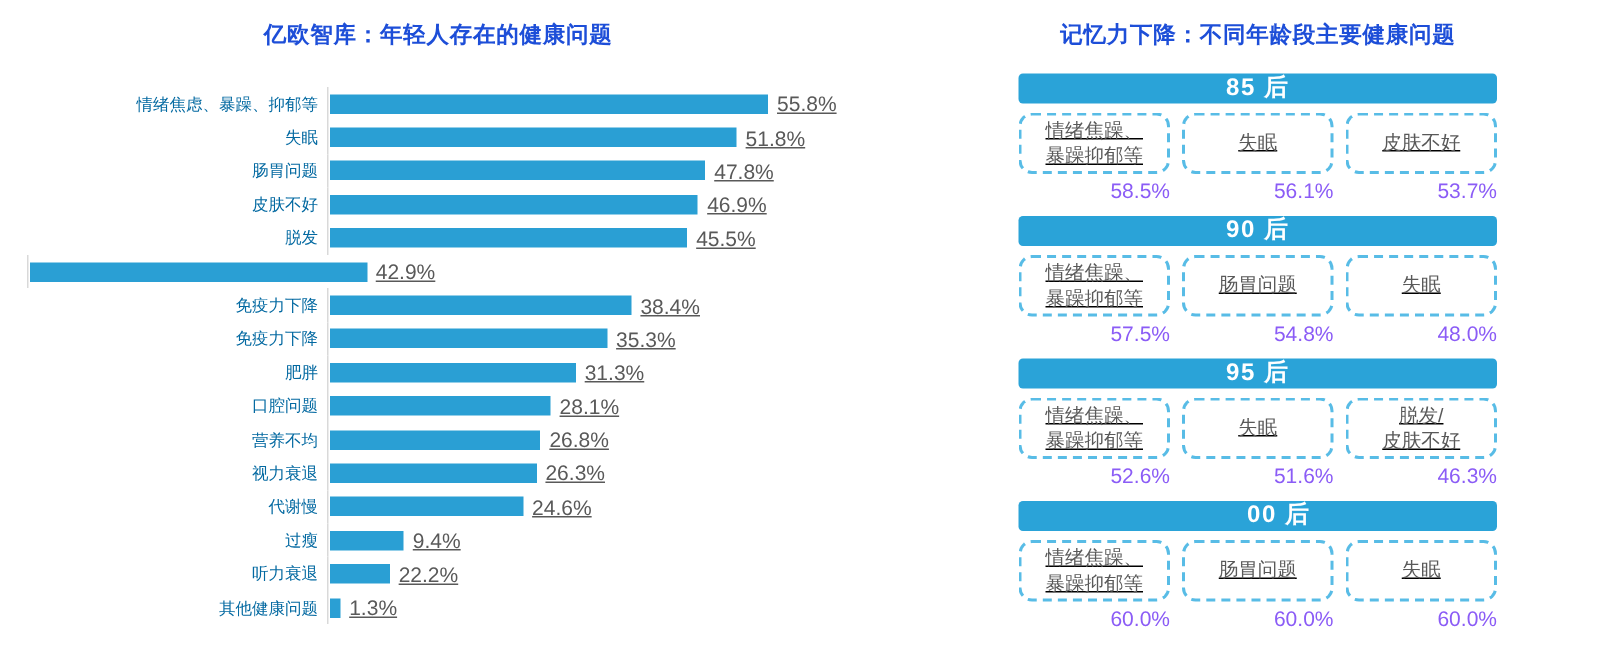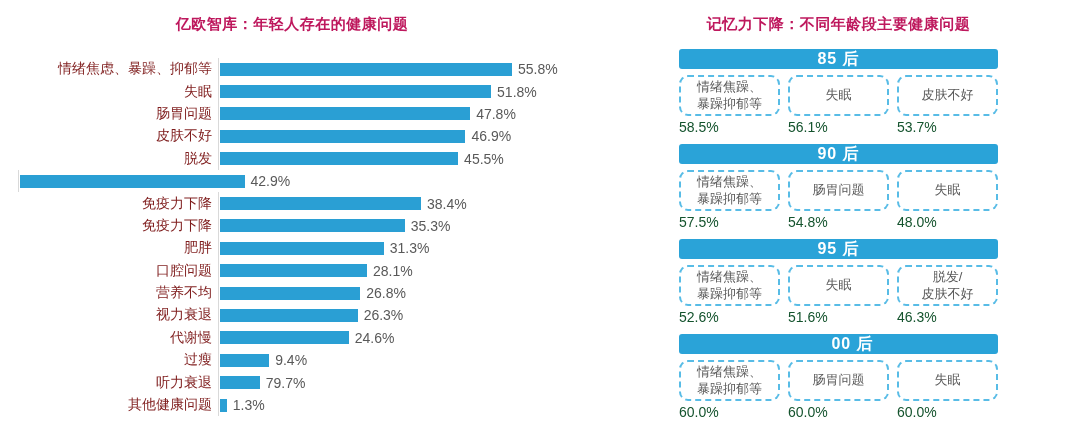--- a/index.html
+++ b/index.html
@@ -7,60 +7,60 @@
     width: 1080px; height: 447px;
     background: #ffffff;
     font-family: "Liberation Sans", "DejaVu Sans", sans-serif;
     overflow: hidden;
   }
   .canvas { position: relative; width: 1080px; height: 447px; background: #fff; }
 
   
   .left-chart { position: absolute; left: 18px; top: 14px; width: 548px; }
   .chart-title {
-    font-size: 15px; font-weight: bold; color: #be185d;
+    font-size: 15px; font-weight: bold; color: #1d4ed8;
     text-align: center; letter-spacing: 0.5px; line-height: 20px;
   }
   .bars { margin-top: 24px; }
   .bar-row { display: flex; align-items: center; height: 22.4px; }
   .bar-label {
     width: 200px; padding-right: 6px; flex: none;
-    text-align: right; font-size: 14px; color: #7f1d1d; white-space: nowrap;
+    text-align: right; font-size: 11px; color: #0369a1; white-space: nowrap;
   }
   .bar-track {
     flex: 1; align-self: stretch;
     border-left: 1px solid #d9d9d9;
     display: flex; align-items: center;
     padding-left: 1px;
   }
   .bar-rect { height: 13px; flex: none; }
-  .bar-value { font-size: 14px; color: #595959; margin-left: 6px; white-space: nowrap; }
+  .bar-value { font-size: 14px; color: #595959; margin-left: 6px; white-space: nowrap; text-decoration: underline; }
 
   
   .right-panel { position: absolute; left: 679px; top: 14px; width: 319px; }
   .groups { margin-top: 15px; }
   .age-group { margin-bottom: 8px; }
   .age-header {
     height: 20px; line-height: 20px; border-radius: 3px;
     color: #ffffff; font-size: 16px; font-weight: bold;
     text-align: center; letter-spacing: 1px;
     margin-bottom: 6px;
   }
-  .box-row { display: flex; gap: 8px; }
+  .box-row { display: flex; gap: 8px; text-decoration: underline; }
   .issue-box {
     flex: 1; height: 41px; border-radius: 9px;
     border: 2px dashed #58bce6; background: #ffffff;
     display: flex; align-items: center; justify-content: center;
     font-size: 13px; line-height: 1.25; color: #595959;
     text-align: center; white-space: pre-line;
   }
   .value-row { display: flex; gap: 8px; margin-top: 3px; }
   .value-cell {
-    flex: 1; text-align: left;
-    font-size: 14px; color: #14532d; line-height: 17px;
+    flex: 1; text-align: right;
+    font-size: 14px; color: #8b5cf6; line-height: 17px;
   }
 </style>
 </head>
 <body>
 
 <div class="canvas">
 
   <section class="left-chart">
     <h2 class="chart-title">亿欧智库：年轻人存在的健康问题</h2>
     <div class="bars" id="bars">
@@ -158,21 +158,21 @@
           <div class="bar-label">过瘦</div>
           <div class="bar-track">
             <div class="bar-rect" style="width: 49.1933px; background: rgb(42, 159, 212);"></div>
             <span class="bar-value">9.4%</span>
           </div>
         </div>
         <div class="bar-row">
           <div class="bar-label">听力衰退</div>
           <div class="bar-track">
             <div class="bar-rect" style="width: 39.7733px; background: rgb(42, 159, 212);"></div>
-            <span class="bar-value">79.7%</span>
+            <span class="bar-value">22.2%</span>
           </div>
         </div>
         <div class="bar-row">
           <div class="bar-label">其他健康问题</div>
           <div class="bar-track">
             <div class="bar-rect" style="width: 6.80333px; background: rgb(42, 159, 212);"></div>
             <span class="bar-value">1.3%</span>
           </div>
         </div>
       </div>

